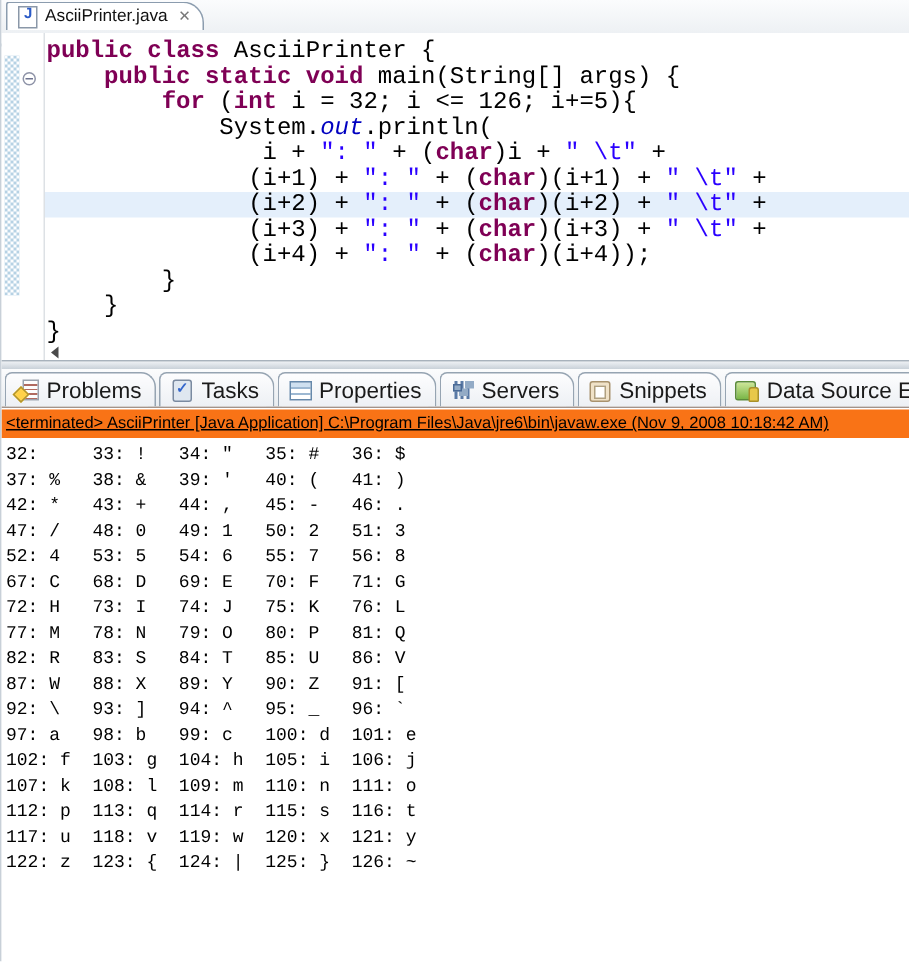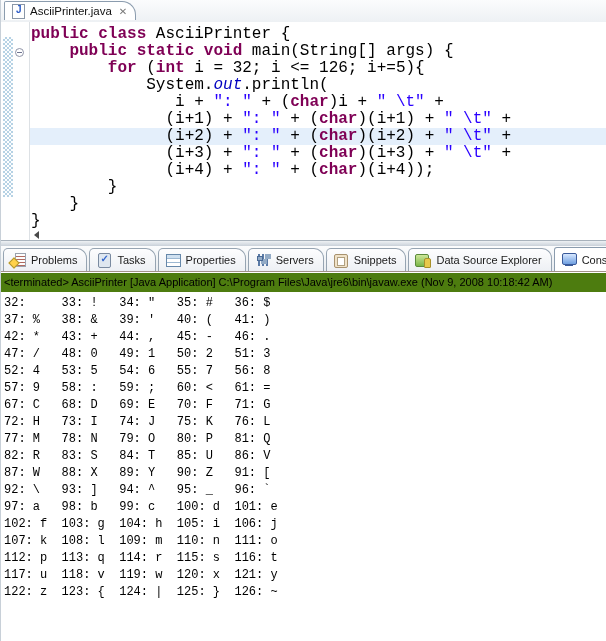--- a/index.html
+++ b/index.html
@@ -70,35 +70,35 @@
     background:linear-gradient(#fbfcfd,#e8ecf0);
     border-bottom:1px solid #a3938a;
     display:flex; align-items:flex-end; padding-left:2px;
   }
   .ptab {
     height:23px; display:flex; align-items:center; gap:5px;
     padding:0 9px 0 6px; margin-right:2px;
     background:linear-gradient(#fdfdfe,#edf0f4);
     border:1px solid #96a4b2; border-bottom:none;
     border-radius:5px 10px 0 0;
-    font-size:11px; color:#1a1a1a; white-space:nowrap; cursor:pointer;
+    font-size:15px; color:#1a1a1a; white-space:nowrap; cursor:pointer;
   }
   .ptab.active {
     background:#fff; height:24px;
     border-color:#8b9cae;
     border-radius:3px 16px 0 0;
     padding-right:12px;
   }
   .ptab-label { pointer-events:none; }
 
   
   #console-header {
     position:absolute; left:0; top:273px; width:606px; height:19px;
-    font-size:11px; color:#000; background:#4d7c0f;
-    padding:3px 4px 0 3px; white-space:nowrap; overflow:hidden;
+    font-size:11px; color:#000; background:#f97316;
+    padding:3px 4px 0 3px; white-space:nowrap; overflow:hidden;text-decoration:underline;
   }
   #console-output {
     position:absolute; left:0; top:292px; width:606px; bottom:0;
     background:#fff; padding:3px 0 0 3px;
     font-family:"Liberation Mono", monospace; font-size:12px; line-height:17px; color:#000;
   }
   .console-line { white-space:pre; height:17px; }
 
   
   .ico { width:16px; height:16px; display:inline-block; position:relative; flex:none; }
@@ -195,21 +195,20 @@
       </div>
     </div>
 
   <div id="console-header">&lt;terminated&gt; AsciiPrinter [Java Application] C:\Program Files\Java\jre6\bin\javaw.exe (Nov 9, 2008 10:18:42 AM)</div>
   <div id="console-output">
       <div class="console-line">32:     33: !   34: "   35: #   36: $</div>
       <div class="console-line">37: %   38: &amp;   39: '   40: (   41: )</div>
       <div class="console-line">42: *   43: +   44: ,   45: -   46: .</div>
       <div class="console-line">47: /   48: 0   49: 1   50: 2   51: 3</div>
       <div class="console-line">52: 4   53: 5   54: 6   55: 7   56: 8</div>
-      <div class="console-line">57: 9   58: :   59: ;   60: &lt;   61: =</div>
       <div class="console-line">67: C   68: D   69: E   70: F   71: G</div>
       <div class="console-line">72: H   73: I   74: J   75: K   76: L</div>
       <div class="console-line">77: M   78: N   79: O   80: P   81: Q</div>
       <div class="console-line">82: R   83: S   84: T   85: U   86: V</div>
       <div class="console-line">87: W   88: X   89: Y   90: Z   91: [</div>
       <div class="console-line">92: \   93: ]   94: ^   95: _   96: `</div>
       <div class="console-line">97: a   98: b   99: c   100: d  101: e</div>
       <div class="console-line">102: f  103: g  104: h  105: i  106: j</div>
       <div class="console-line">107: k  108: l  109: m  110: n  111: o</div>
       <div class="console-line">112: p  113: q  114: r  115: s  116: t</div>

